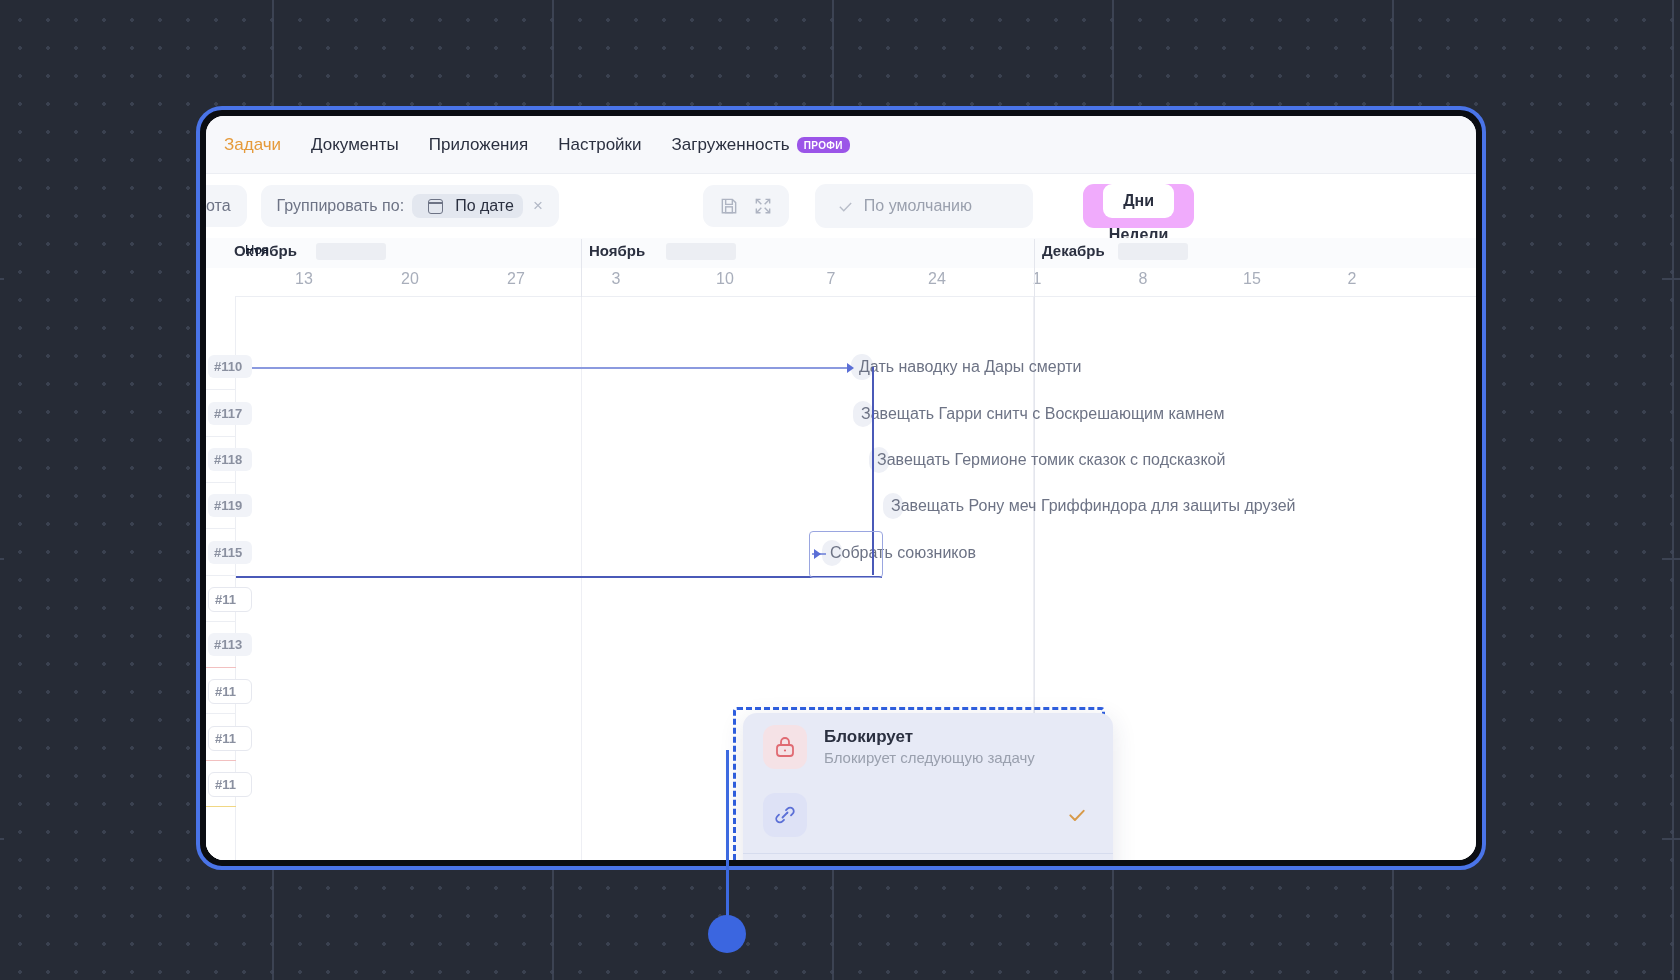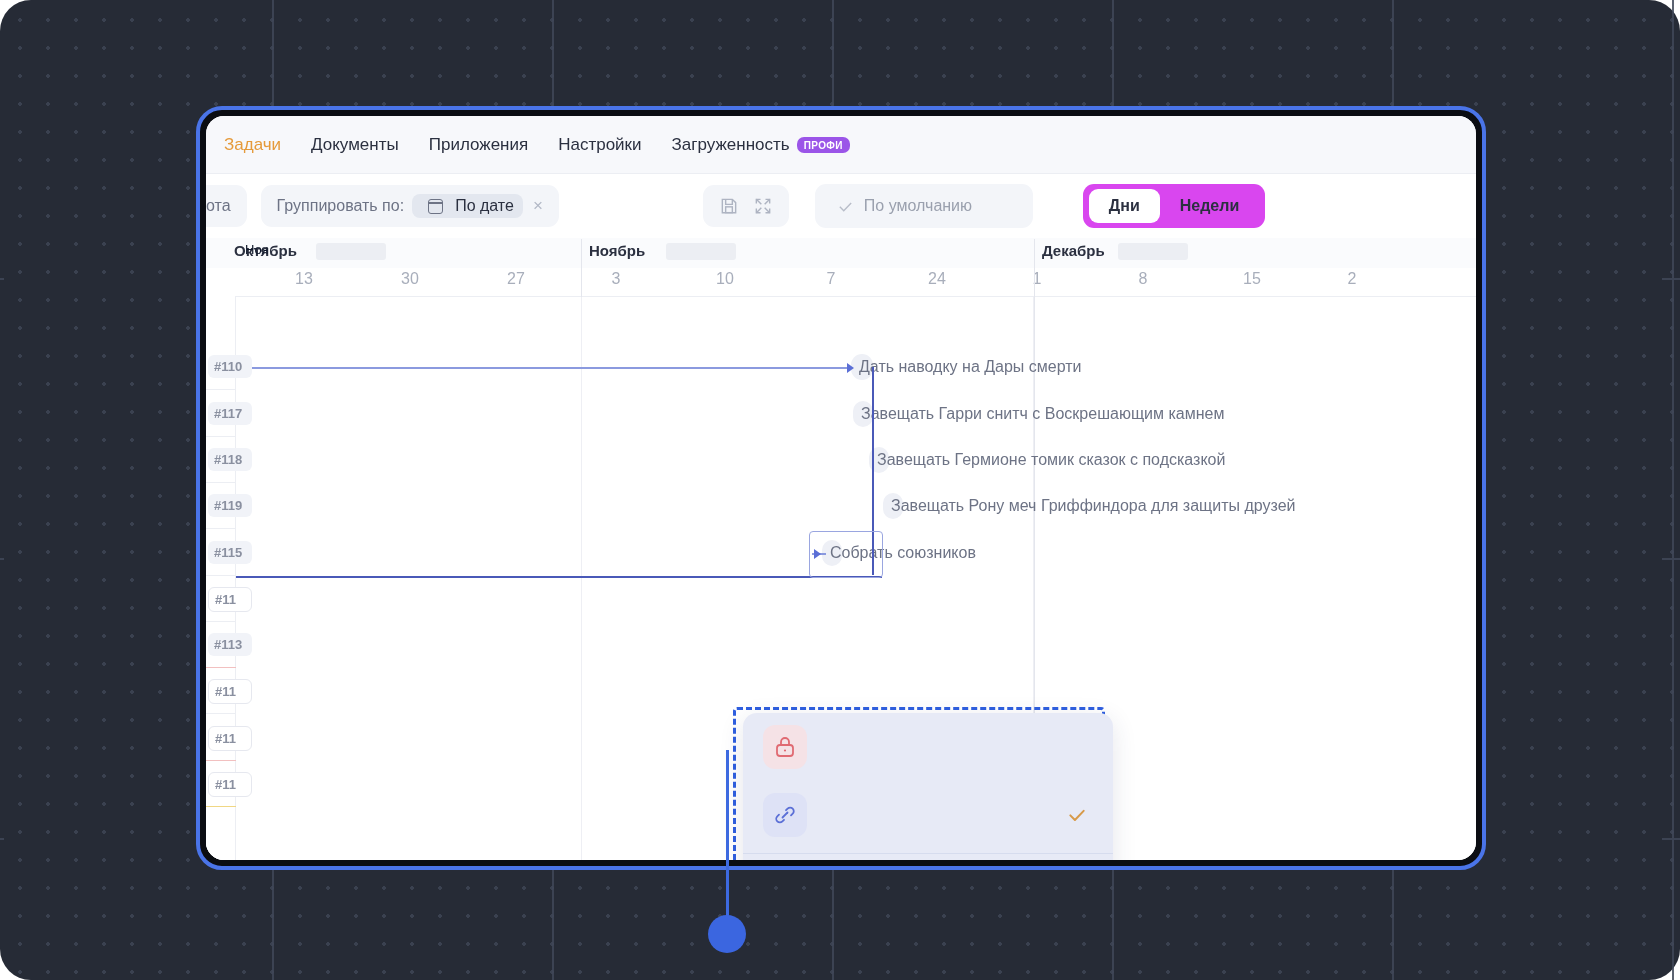--- a/index.html
+++ b/index.html
@@ -14,21 +14,20 @@
   
   #backdrop {
     position: relative;
     width: 1680px;
     height: 980px;
     background-color: #262b36;
     background-image:
       radial-gradient(circle, #3a4150 1.6px, transparent 1.7px);
     background-size: 28px 28px;
     background-position: 6px 6px;
-    border-radius: 31px;
   }
   #plus-layer {
     position: absolute;
     inset: 0;
     background-image:
       linear-gradient(#404859 2px, transparent 2px),
       linear-gradient(90deg, #404859 2px, transparent 2px);
     background-size: 280px 280px, 280px 280px;
     background-position: 272px 278px, 272px 278px;
     -webkit-mask-image:
@@ -190,23 +189,24 @@
   .pill-default {
     background: #f3f5f9; border-radius: 11px; height: 44px;
     display: flex; align-items: center; gap: 10px;
     padding: 0 22px; font-size: 16px; color: #9aa0ae;
     margin-left: 12px; min-width: 218px;
     cursor: pointer;
   }
   .check-gray { width: 17px; height: 17px; color: #b8bdc9; }
 
   .seg {
-    background: #d946ef; border-radius: 11px; height: 44px;
+    background: #f0abfc; border-radius: 11px; height: 44px;
     display: flex; align-items: center; padding: 0 6px;
     margin-left: 36px;
+    flex-direction: column;
   }
   .seg-item {
     font-size: 16px; font-weight: bold; color: #2b3040;
     padding: 8px 20px; border-radius: 9px; cursor: pointer;
     white-space: nowrap;
   }
   .seg-item.active { background: #ffffff; }
 
   
   #gantt {
@@ -413,21 +413,21 @@
         <div id="month-row">
             <div class="month-label" style="left: 28px;">Октябрь</div>
             <div class="month-bar" style="left: 110px; width: 70px;"></div>
             <div class="month-label" style="left: 383px;">Ноябрь</div>
             <div class="month-bar" style="left: 460px; width: 70px;"></div>
             <div class="month-label" style="left: 836px;">Декабрь</div>
             <div class="month-bar" style="left: 912px; width: 70px;"></div>
           </div>
         <div id="day-row">
             <div class="day-label" style="left: 98px;">13</div>
-            <div class="day-label" style="left: 204px;">30</div>
+            <div class="day-label" style="left: 204px;">20</div>
             <div class="day-label" style="left: 310px;">27</div>
             <div class="day-label" style="left: 410px;">3</div>
             <div class="day-label" style="left: 519px;">10</div>
             <div class="day-label" style="left: 625px;">7</div>
             <div class="day-label" style="left: 731px;">24</div>
             <div class="day-label" style="left: 831px;">1</div>
             <div class="day-label" style="left: 937px;">8</div>
             <div class="day-label" style="left: 1046px;">15</div>
             <div class="day-label" style="left: 1146px;">2</div>
           </div>
@@ -485,20 +485,24 @@
       <div id="popup">
 
         <div class="menu-item">
           <div class="menu-ico ico-lock-wrap">
             <svg width="24" height="24" viewBox="0 0 24 24" fill="none" stroke="#e06a72" stroke-width="1.8">
               <rect x="4" y="10" width="16" height="11" rx="3"></rect>
               <path d="M8 10V7a4 4 0 0 1 8 0v3"></path>
               <circle cx="12" cy="15.5" r="1.1" fill="#e06a72" stroke="none"></circle>
             </svg>
           </div>
+          <div>
+            <div class="menu-txt-title">Блокирует</div>
+            <div class="menu-txt-sub">Блокирует следующую задачу</div>
+          </div>
         </div>
 
         <div class="menu-item">
           <div class="menu-ico ico-link-wrap">
             <svg width="24" height="24" viewBox="0 0 24 24" fill="none" stroke="#5b6fd6" stroke-width="1.8" stroke-linecap="round">
               <path d="M9.5 14.5l5-5"></path>
               <path d="M13 7.2l1.6-1.6a3.6 3.6 0 0 1 5.1 5.1L18 12.4"></path>
               <path d="M11 16.8l-1.6 1.6a3.6 3.6 0 0 1-5.1-5.1L6 11.6"></path>
             </svg>
           </div>

